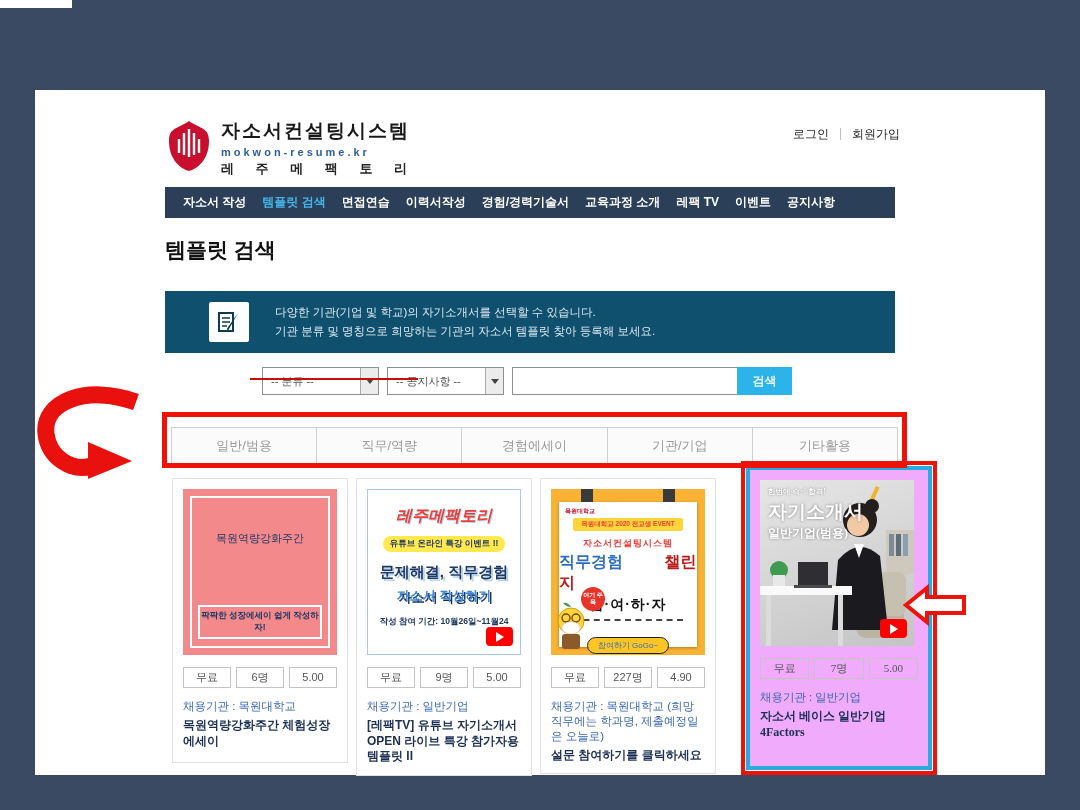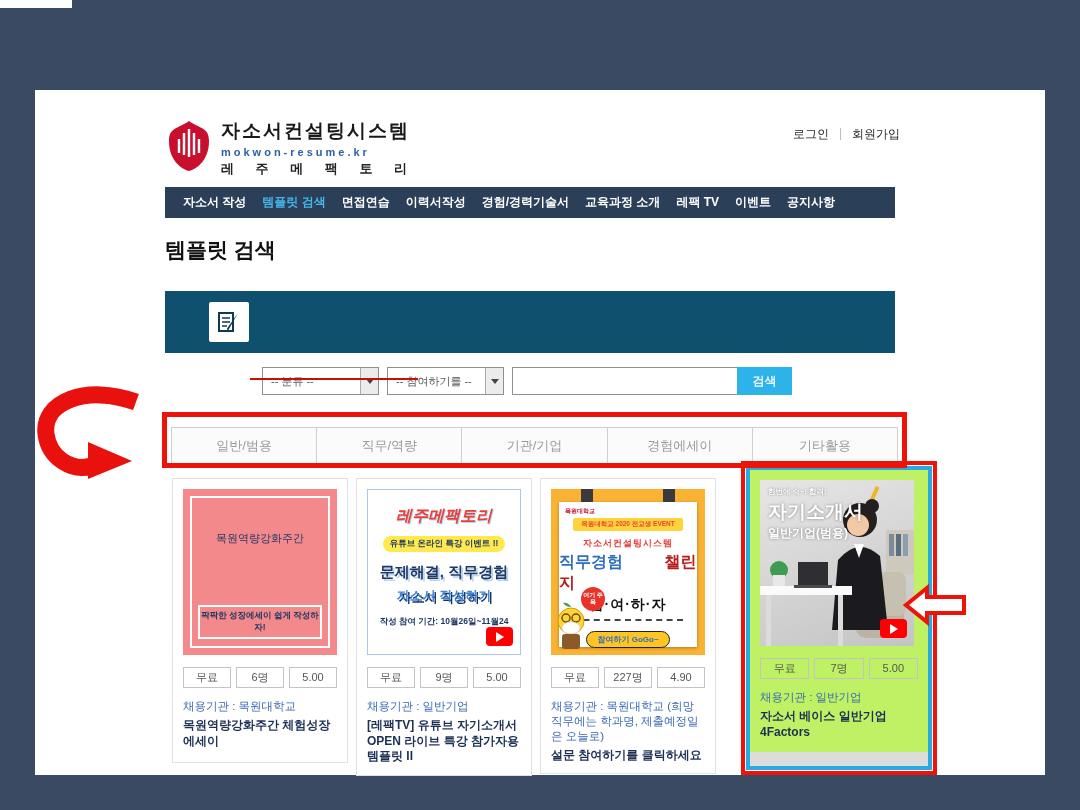--- a/index.html
+++ b/index.html
@@ -74,28 +74,28 @@
   .thumb3 .poster { position:absolute; left:8px; right:8px; top:13px; bottom:8px; background:#fff; box-shadow:0 1px 3px rgba(0,0,0,.3); display:flex; flex-direction:column; align-items:center; padding-top:5px; }
   .thumb3 .univ { align-self:flex-start; margin-left:6px; font-size:6px; font-weight:bold; color:#c8102e; }
   .thumb3 .ribbon { margin-top:2px; background:#ffd43a; color:#e8403a; font-size:6.5px; font-weight:bold; padding:2px 8px; border-radius:2px; }
   .thumb3 .brand { margin-top:6px; color:#e8403a; font-size:9px; font-weight:bold; letter-spacing:1px; }
   .thumb3 .words { margin-top:2px; font-size:16px; font-weight:800; }
   .thumb3 .wblue { color:#2e6fc0; } .thumb3 .wblack { color:#b91c1c;margin-left:37px; }
   .thumb3 .slogan { margin-top:2px; font-size:14px; font-weight:800; color:#111; letter-spacing:1px; }
   .thumb3 .dash { width:80%; border-top:2px dashed #444; margin-top:5px; }
   .thumb3 .tl { height:3px; background:#c9c9c9; border-radius:2px; }
   .thumb3 .tl1 { width:72%; margin-top:6px; } .thumb3 .tl2 { width:58%; margin-top:3px; }
-  .thumb3 .gobtn { margin-top:1px; background:#ffc524; border:1.5px solid #222; border-radius:10px; padding:2px 10px; font-size:8px; font-weight:700; color:#2e6fc0; }
+  .thumb3 .gobtn { margin-top:7px; background:#ffc524; border:1.5px solid #222; border-radius:10px; padding:2px 10px; font-size:8px; font-weight:400; color:#2e6fc0; }
   .thumb3 .bbar { margin-top:6px; width:78%; height:10px; background:#161616; border-radius:2px; }
   .thumb3 .bubble { position:absolute; left:30px; top:98px; width:24px; height:24px; background:#e8332a; border-radius:50%; color:#fff; font-size:6px; font-weight:bold; display:flex; align-items:center; justify-content:center; text-align:center; line-height:1.1; }
   .thumb3 .mascot { position:absolute; left:0px; bottom:0px; }
 
   
   .card4-redbox { position:absolute; left:706px; top:371px; width:196px; height:314px; border:4px solid #ee1309; background:#fff; padding:1px; }
-  .card4-cyanbox { width:100%; height:100%; border:4px solid #29abe2; background:#bef264; display:flex; flex-direction:column; }
+  .card4-cyanbox { width:100%; height:100%; border:4px solid #29abe2; background:#f0abfc; display:flex; flex-direction:row;font-family:Liberation Serif, serif; }
   .card4-inner { padding:10px 10px 6px 10px; }
   .card4-filler { flex:1; background:#dcdcdc; margin-top:6px; }
   .thumb4 { background:linear-gradient(160deg,#e6e6e6,#c4c4c4); }
   .thumb4 .overlay { position:absolute; left:8px; top:7px; z-index:2; }
   .thumb4 .tag { font-size:7.5px; font-weight:bold; color:#fff; text-shadow:0 0 2px rgba(0,0,0,.5); }
   .thumb4 .t1 { font-size:19px; font-weight:800; color:#fff; text-shadow:0 0 3px rgba(0,0,0,.45); margin-top:2px; }
   .thumb4 .t2 { font-size:12px; font-weight:800; color:#fff; text-shadow:0 0 3px rgba(0,0,0,.45); }
 
   
   .anno { position:absolute; pointer-events:none; }
@@ -147,42 +147,46 @@
     <div class="page-title">템플릿 검색</div>
 
     <div class="banner">
       <span class="banner-icon">
         <svg width="24" height="24" viewBox="0 0 24 24">
           <rect x="2" y="3" width="14" height="18" fill="none" stroke="#0f3a52" stroke-width="2"></rect>
           <path d="M5 8 H13 M5 12 H13 M5 16 H10" stroke="#0f3a52" stroke-width="1.6"></path>
           <path d="M21 3 L12 19 L10.5 21.5 L10 18.5 Z" fill="#0f3a52"></path>
         </svg>
       </span>
+      <span class="banner-text">
+        <div>다양한 기관(기업 및 학교)의 자기소개서를 선택할 수 있습니다.</div>
+        <div>기관 분류 및 명칭으로 희망하는 기관의 자소서 템플릿 찾아 등록해 보세요.</div>
+      </span>
     </div>
 
     <div class="sel" style="left:227px; width:117px;">
       <span class="lbl">-- 분류 --</span>
       <span class="chev">
           <i></i>
         </span>
     </div>
     <div class="sel" style="left:352px; width:117px;">
-      <span class="lbl">-- 참여하기를 --</span>
+      <span class="lbl">-- 공지사항 --</span>
       <span class="chev">
           <i></i>
         </span>
     </div>
     <input class="search-input" type="text" value="" style="">
     <button class="search-btn">검색</button>
 
     <div class="tabs">
       <div class="tab">일반/범용</div>
       <div class="tab">직무/역량</div>
+      <div class="tab">경험에세이</div>
       <div class="tab">기관/기업</div>
-      <div class="tab">경험에세이</div>
       <div class="tab">기타활용</div>
     </div>
 
     <div class="card" style="left:137px;">
       <div class="thumb thumb1">
         <div class="wframe"></div>
         <div class="badge">목원역량강화주간</div>
         <div class="cap">팍팍한 성장에세이 쉽게 작성하자!</div>
       </div>
       <div class="stats">

